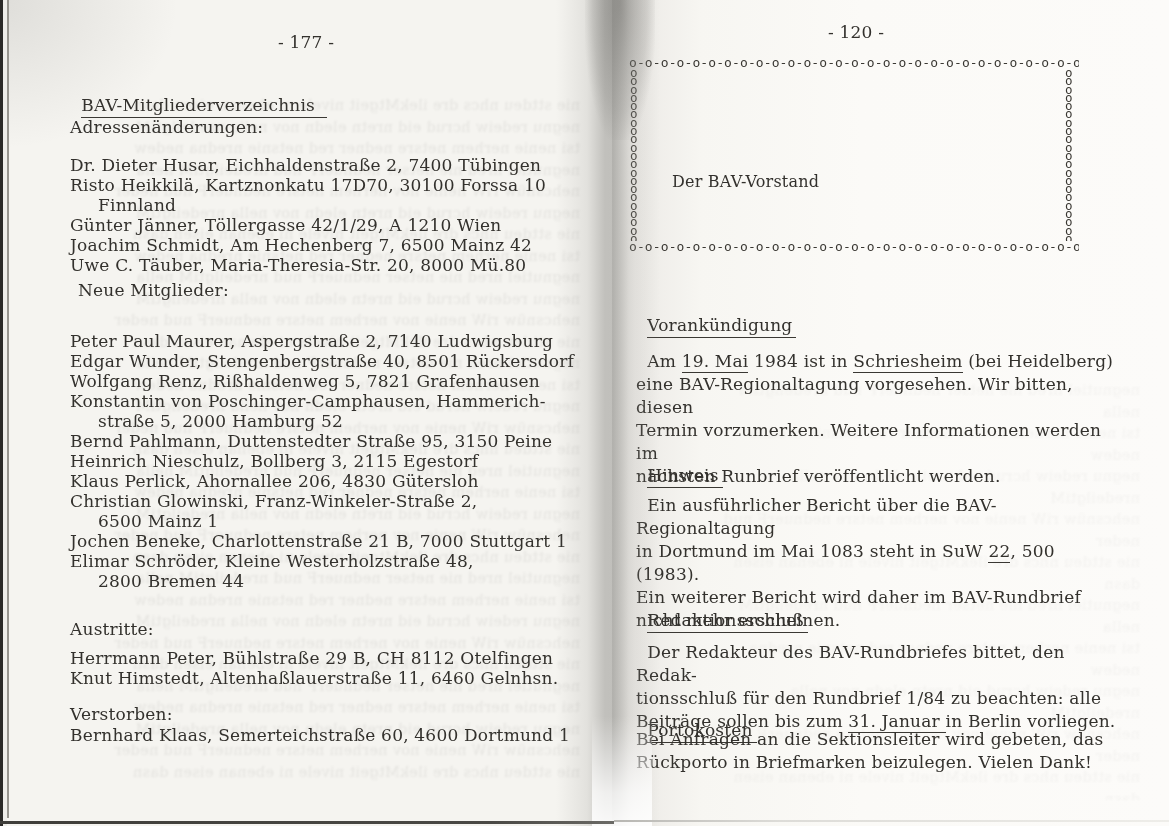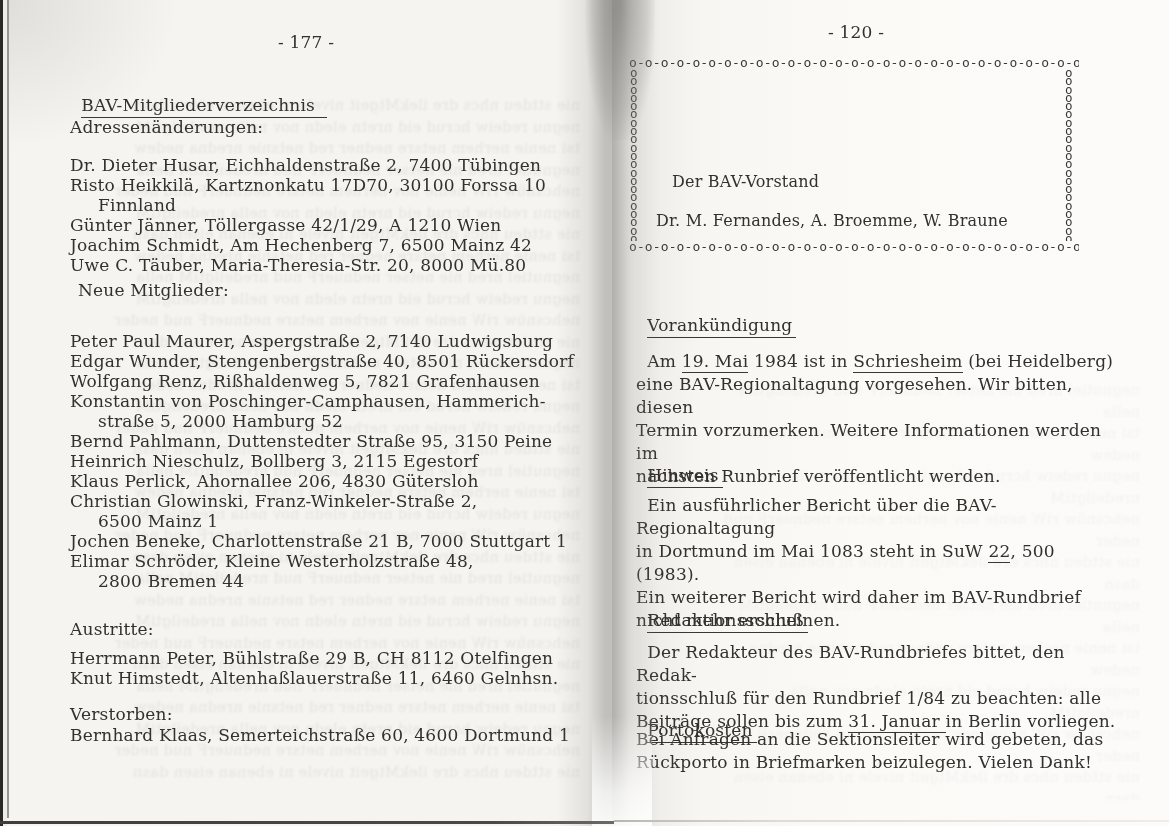--- a/index.html
+++ b/index.html
@@ -157,21 +157,20 @@
 <div class="txt" style="left:70px;top:725px;">Bernhard Klaas, Semerteichstraße 60, 4600 Dortmund 1</div>
 
 <div class="txt" style="left:828px;top:22px;">- 120 -</div>
 
 <div class="obox">
   <div class="hborder hb-top">o-o-o-o-o-o-o-o-o-o-o-o-o-o-o-o-o-o-o-o-o-o-o-o-o-o-o-o-o</div>
   <div class="vcol v-left">ooooooooooooooooooooo</div>
   <div class="vcol v-right">ooooooooooooooooooooo</div>
   <div class="hborder hb-bottom">o-o-o-o-o-o-o-o-o-o-o-o-o-o-o-o-o-o-o-o-o-o-o-o-o-o-o-o-o</div>
   <div class="boxtxt" style="left:27px;top:116px;margin-left:16px;">Der BAV-Vorstand</div>
-  <div class="boxtxt" style="left:27px;top:155px;">Dr. M. Fernandes, A. Broemme, W. Braune</div>
 </div>
 
 <div class="txt" style="left:636px;top:295px;">
   <span class="heading pad4">Vorankündigung</span>
 </div>
 <div class="txt rline" style="left:636px;top:327px;width:480px;">
   <span>Am </span><span class="u">19. Mai</span><span> 1984 ist in </span><span class="u">Schriesheim</span><span> (bei Heidelberg)</span><span>
 eine BAV-Regionaltagung vorgesehen. Wir bitten, diesen
 Termin vorzumerken. Weitere Informationen werden im
 nächsten Runbrief veröffentlicht werden.</span>

